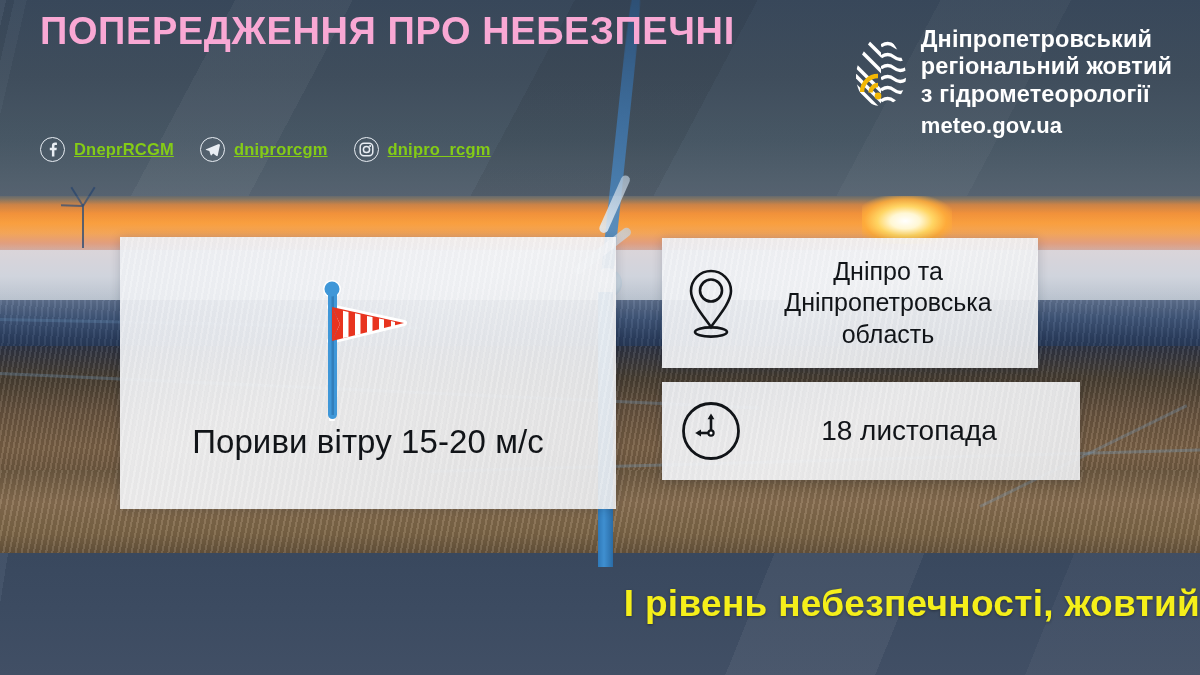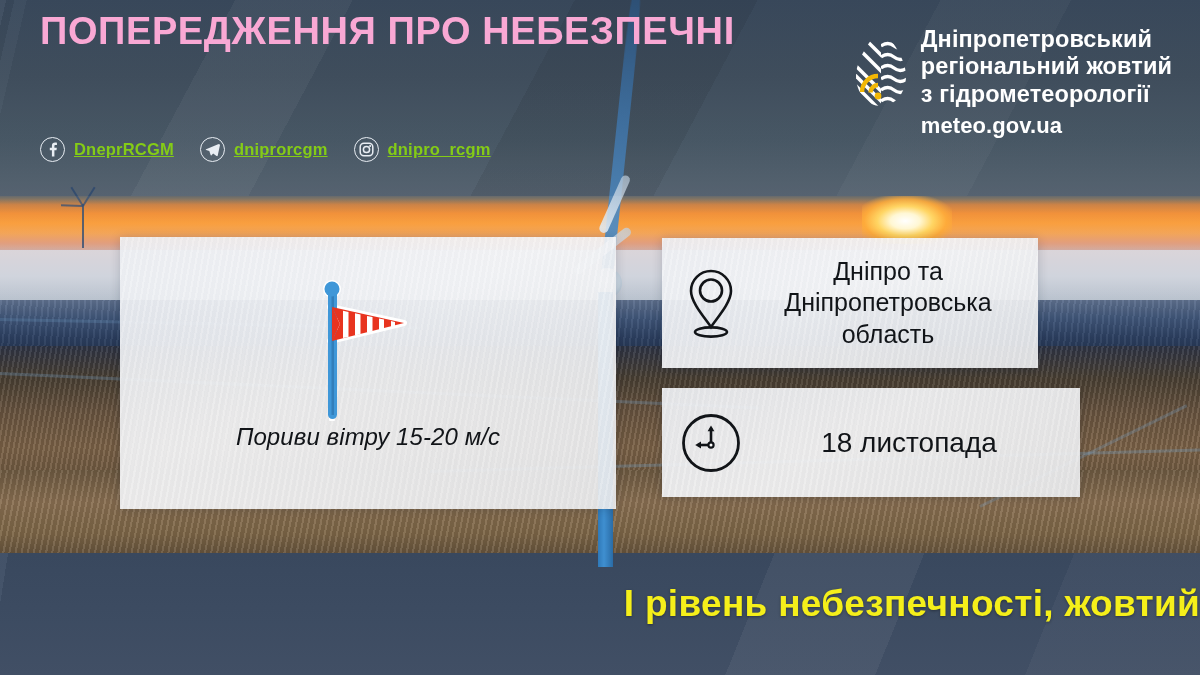--- a/index.html
+++ b/index.html
@@ -157,27 +157,27 @@
     background:linear-gradient(150deg, rgba(238,240,244,0.93) 0%, rgba(244,245,247,0.92) 45%, rgba(233,234,236,0.93) 100%);
     box-shadow:0 1px 10px rgba(10,20,40,0.18);
   }
   .card::after{
     content:""; position:absolute; inset:0;
     background:repeating-linear-gradient(100deg, rgba(255,255,255,0.35) 0 2px, rgba(200,205,212,0.12) 2px 6px);
     opacity:.5; pointer-events:none;
   }
   #card-wind { left:120px; top:237px; width:496px; height:272px; }
   #card-region { left:662px; top:238px; width:376px; height:130px; }
-  #card-date { left:662px; top:382px; width:418px; height:109px;margin-top:6px; }
+  #card-date { left:662px; top:382px; width:418px; height:98px; }
 
   .card-inner { position:relative; z-index:2; width:100%; height:100%; }
 
   .wind-text {
     position:absolute; left:0; top:186px; width:100%; text-align:center;
-    font-size:24px; color:#111418; letter-spacing:.1px;font-style:italic;
+    font-size:33px; color:#111418; letter-spacing:.1px;
   }
   .flag-wrap { position:absolute; left:50%; top:34px; transform:translateX(-50%); }
 
   .row-card { display:flex; align-items:center; height:100%; padding:0 18px; gap:20px; }
   .row-icon { flex:0 0 auto; width:62px; display:flex; justify-content:center; align-items:center; }
   .row-text { flex:1; text-align:center; font-size:25px; color:#111418; line-height:1.26; padding-right:6px; }
   #card-date .row-text { font-size:28px; }
 
   
   .level-text {

